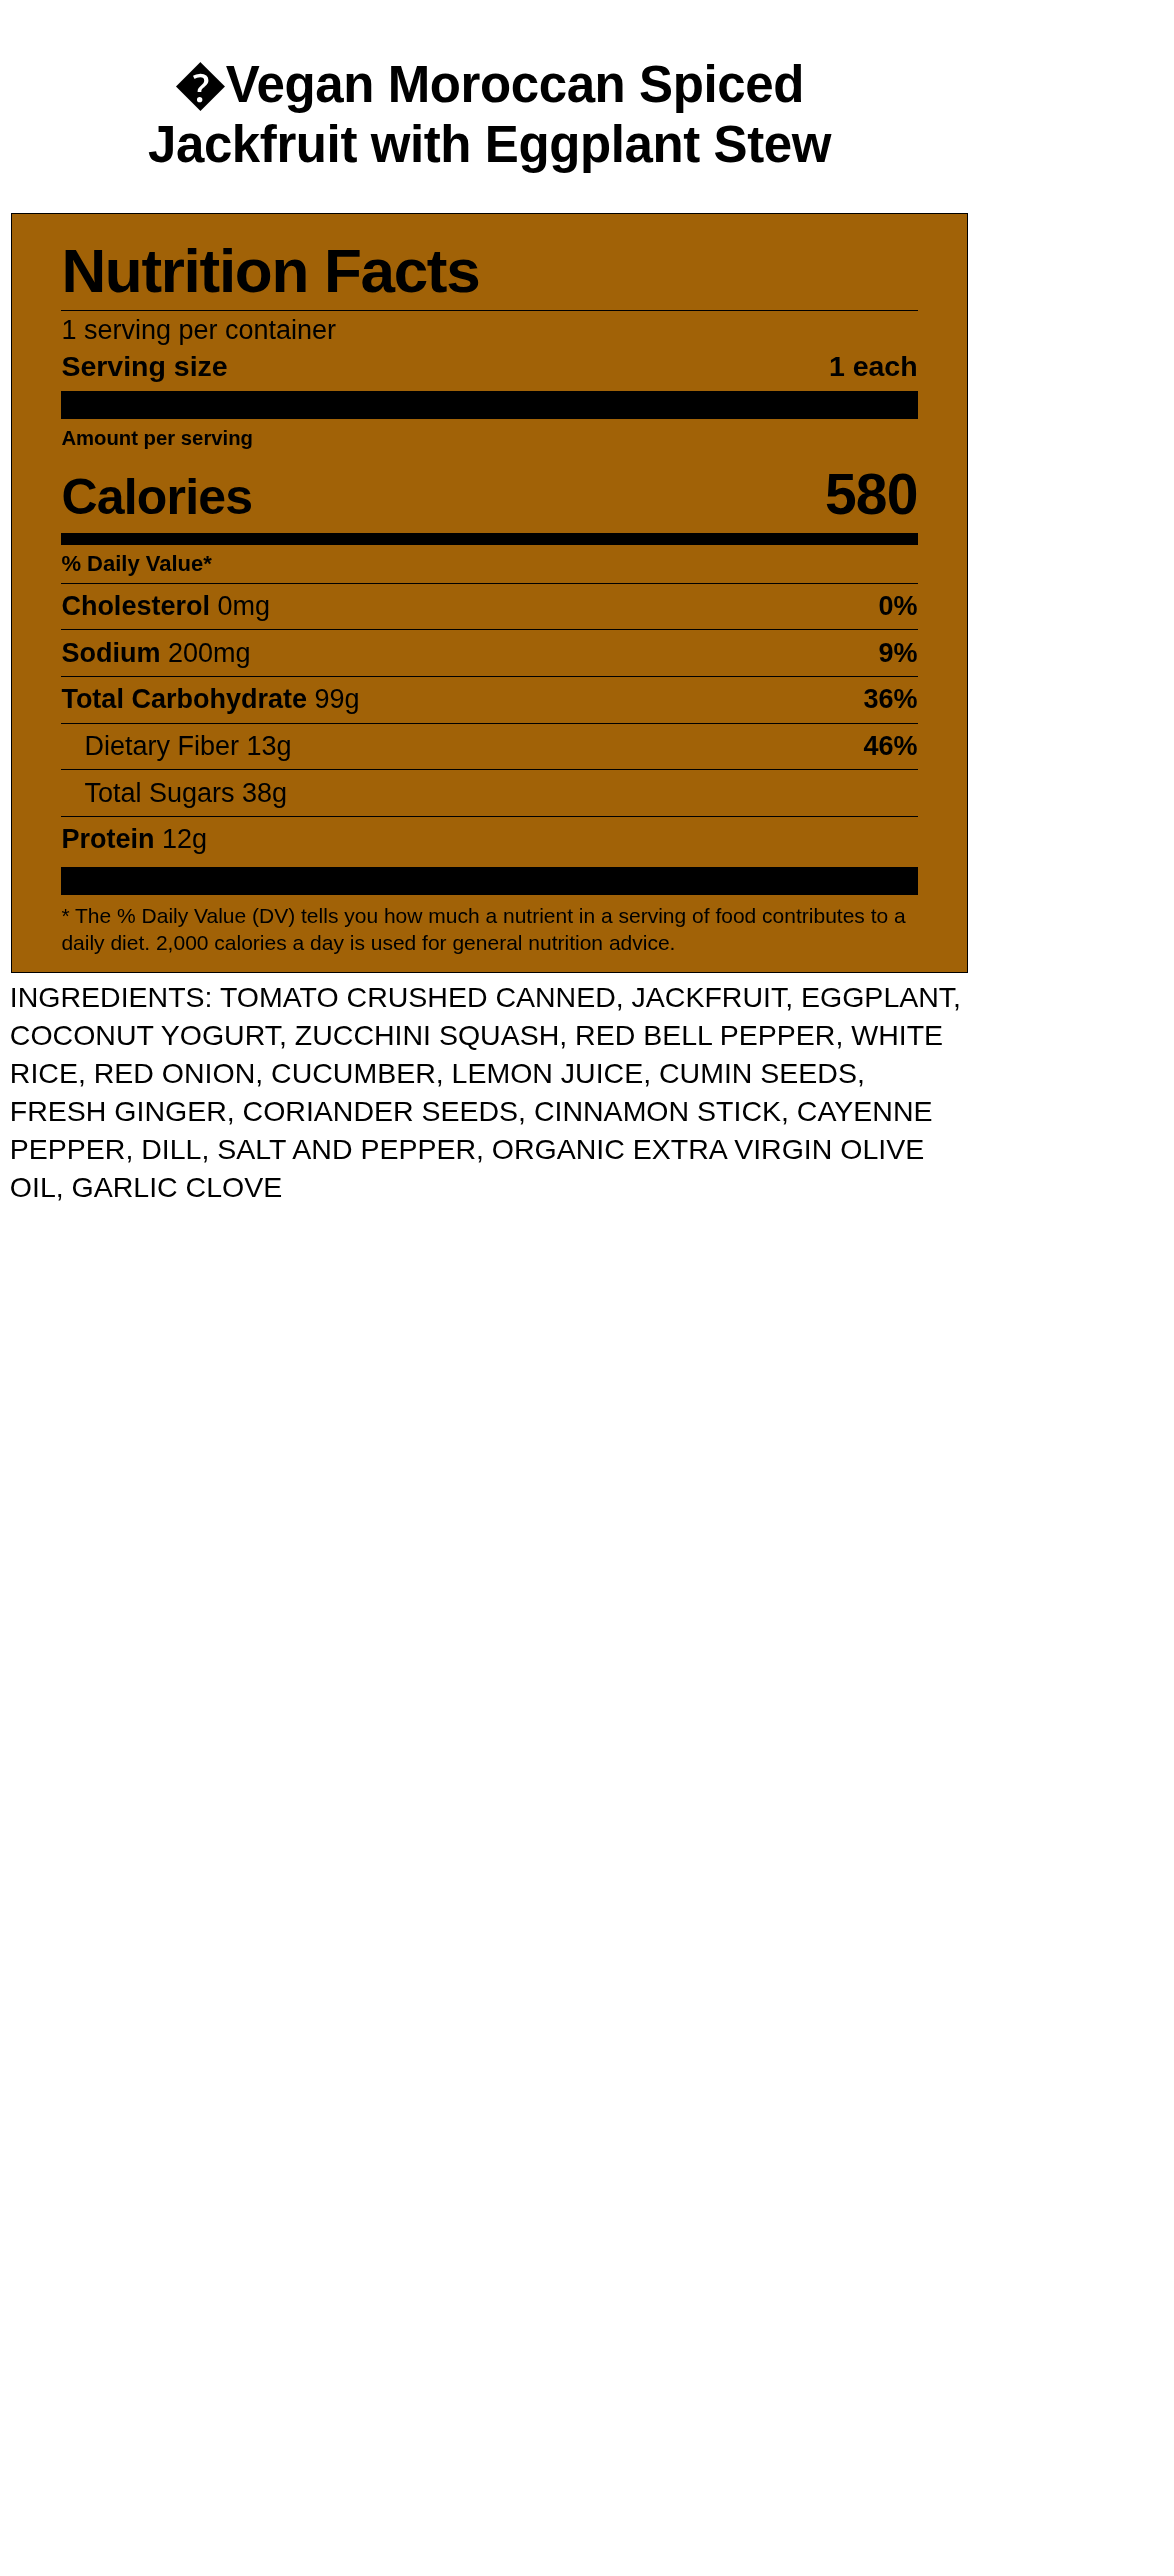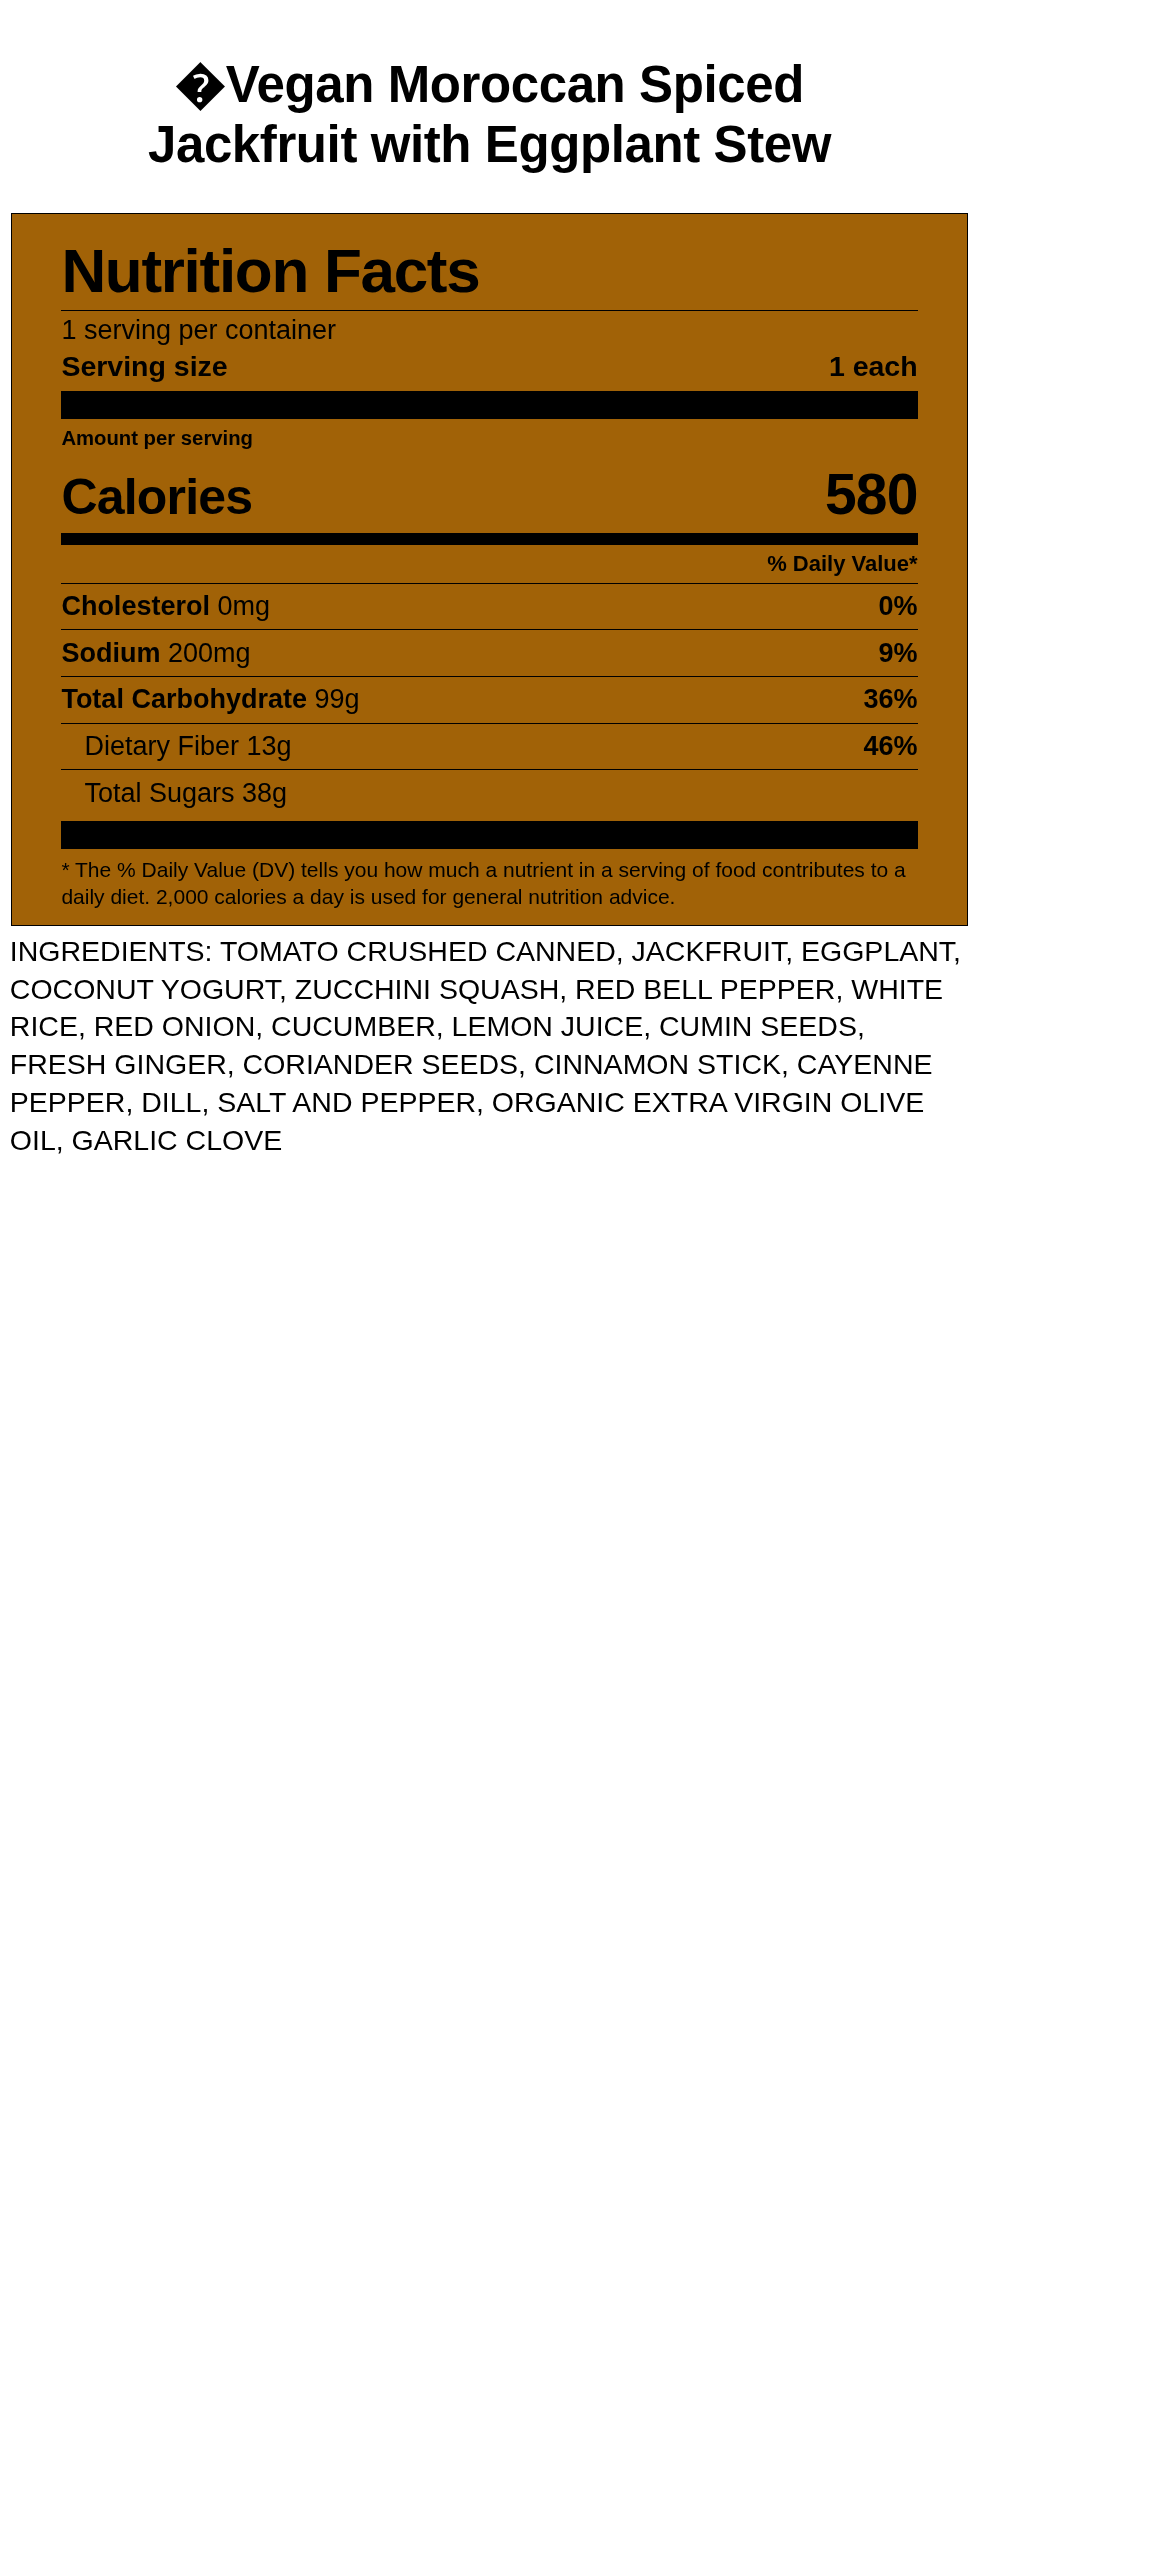--- a/index.html
+++ b/index.html
@@ -88,21 +88,21 @@
     letter-spacing: -0.8px;
     margin-top: 21px;
   }
   .calories-value {
     font-size: 57px;
     font-weight: bold;
     line-height: 1.0;
     letter-spacing: -0.8px;
   }
   .dv-header {
-    text-align: right;
+    text-align: left;
     font-size: 22px;
     font-weight: bold;
     padding: 6.5px 0 5.7px 0;
   }
   .nutrient-row {
     display: flex;
     justify-content: space-between;
     align-items: baseline;
     font-size: 27px;
     padding: 7.3px 0 7.3px 0;
@@ -195,20 +195,24 @@
       <div class="nutrient-row indent">
         <span class="name"><span>Dietary Fiber</span> <span class="amt">13g</span></span>
         <span class="dv">46%</span>
       </div>
 
       <div class="nutrient-row indent">
         <span class="name"><span>Total Sugars</span> <span class="amt">38g</span></span>
         <span class="dv"></span>
       </div>
 
+      <div class="nutrient-row">
+        <span class="name"><span>Protein</span> <span class="amt">12g</span></span>
+        <span class="dv"></span>
+      </div>
 
     </div>
 
     <div class="rule-black"></div>
 
     <div class="footnote">* The % Daily Value (DV) tells you how much a nutrient in a serving of food contributes to a daily diet. 2,000 calories a day is used for general nutrition advice.</div>
 
   </div>
 
   <div class="ingredients">

